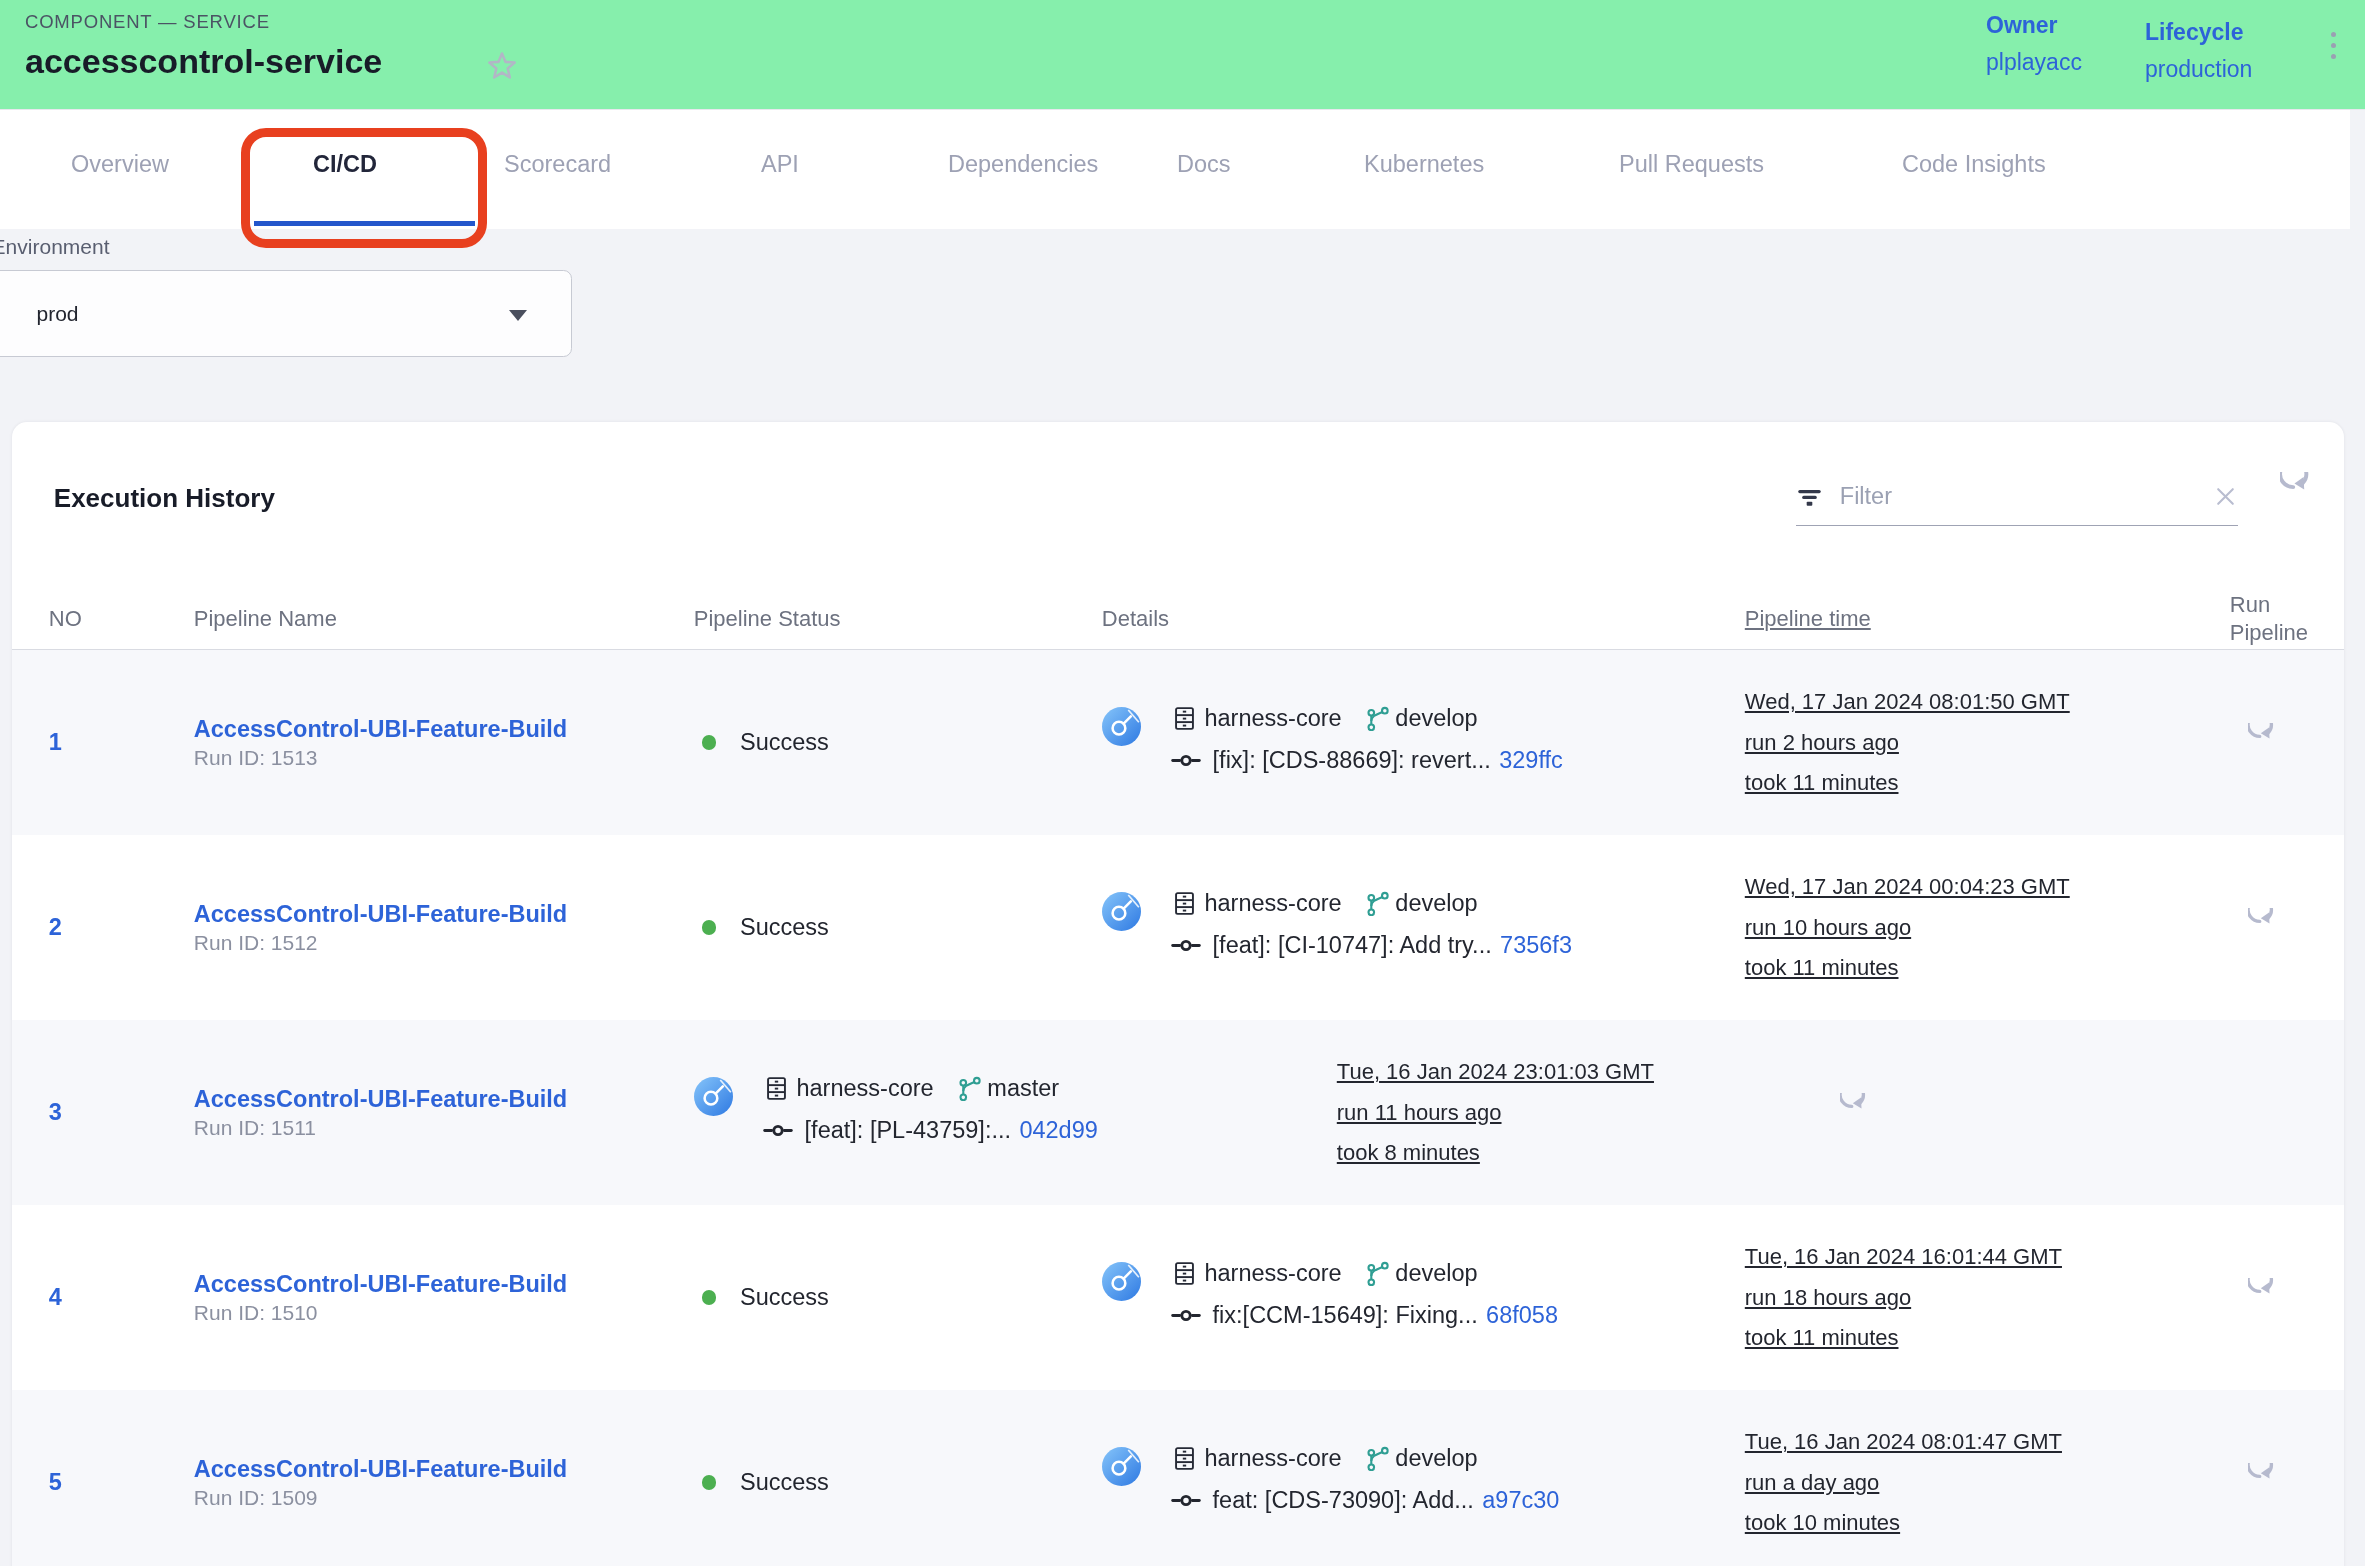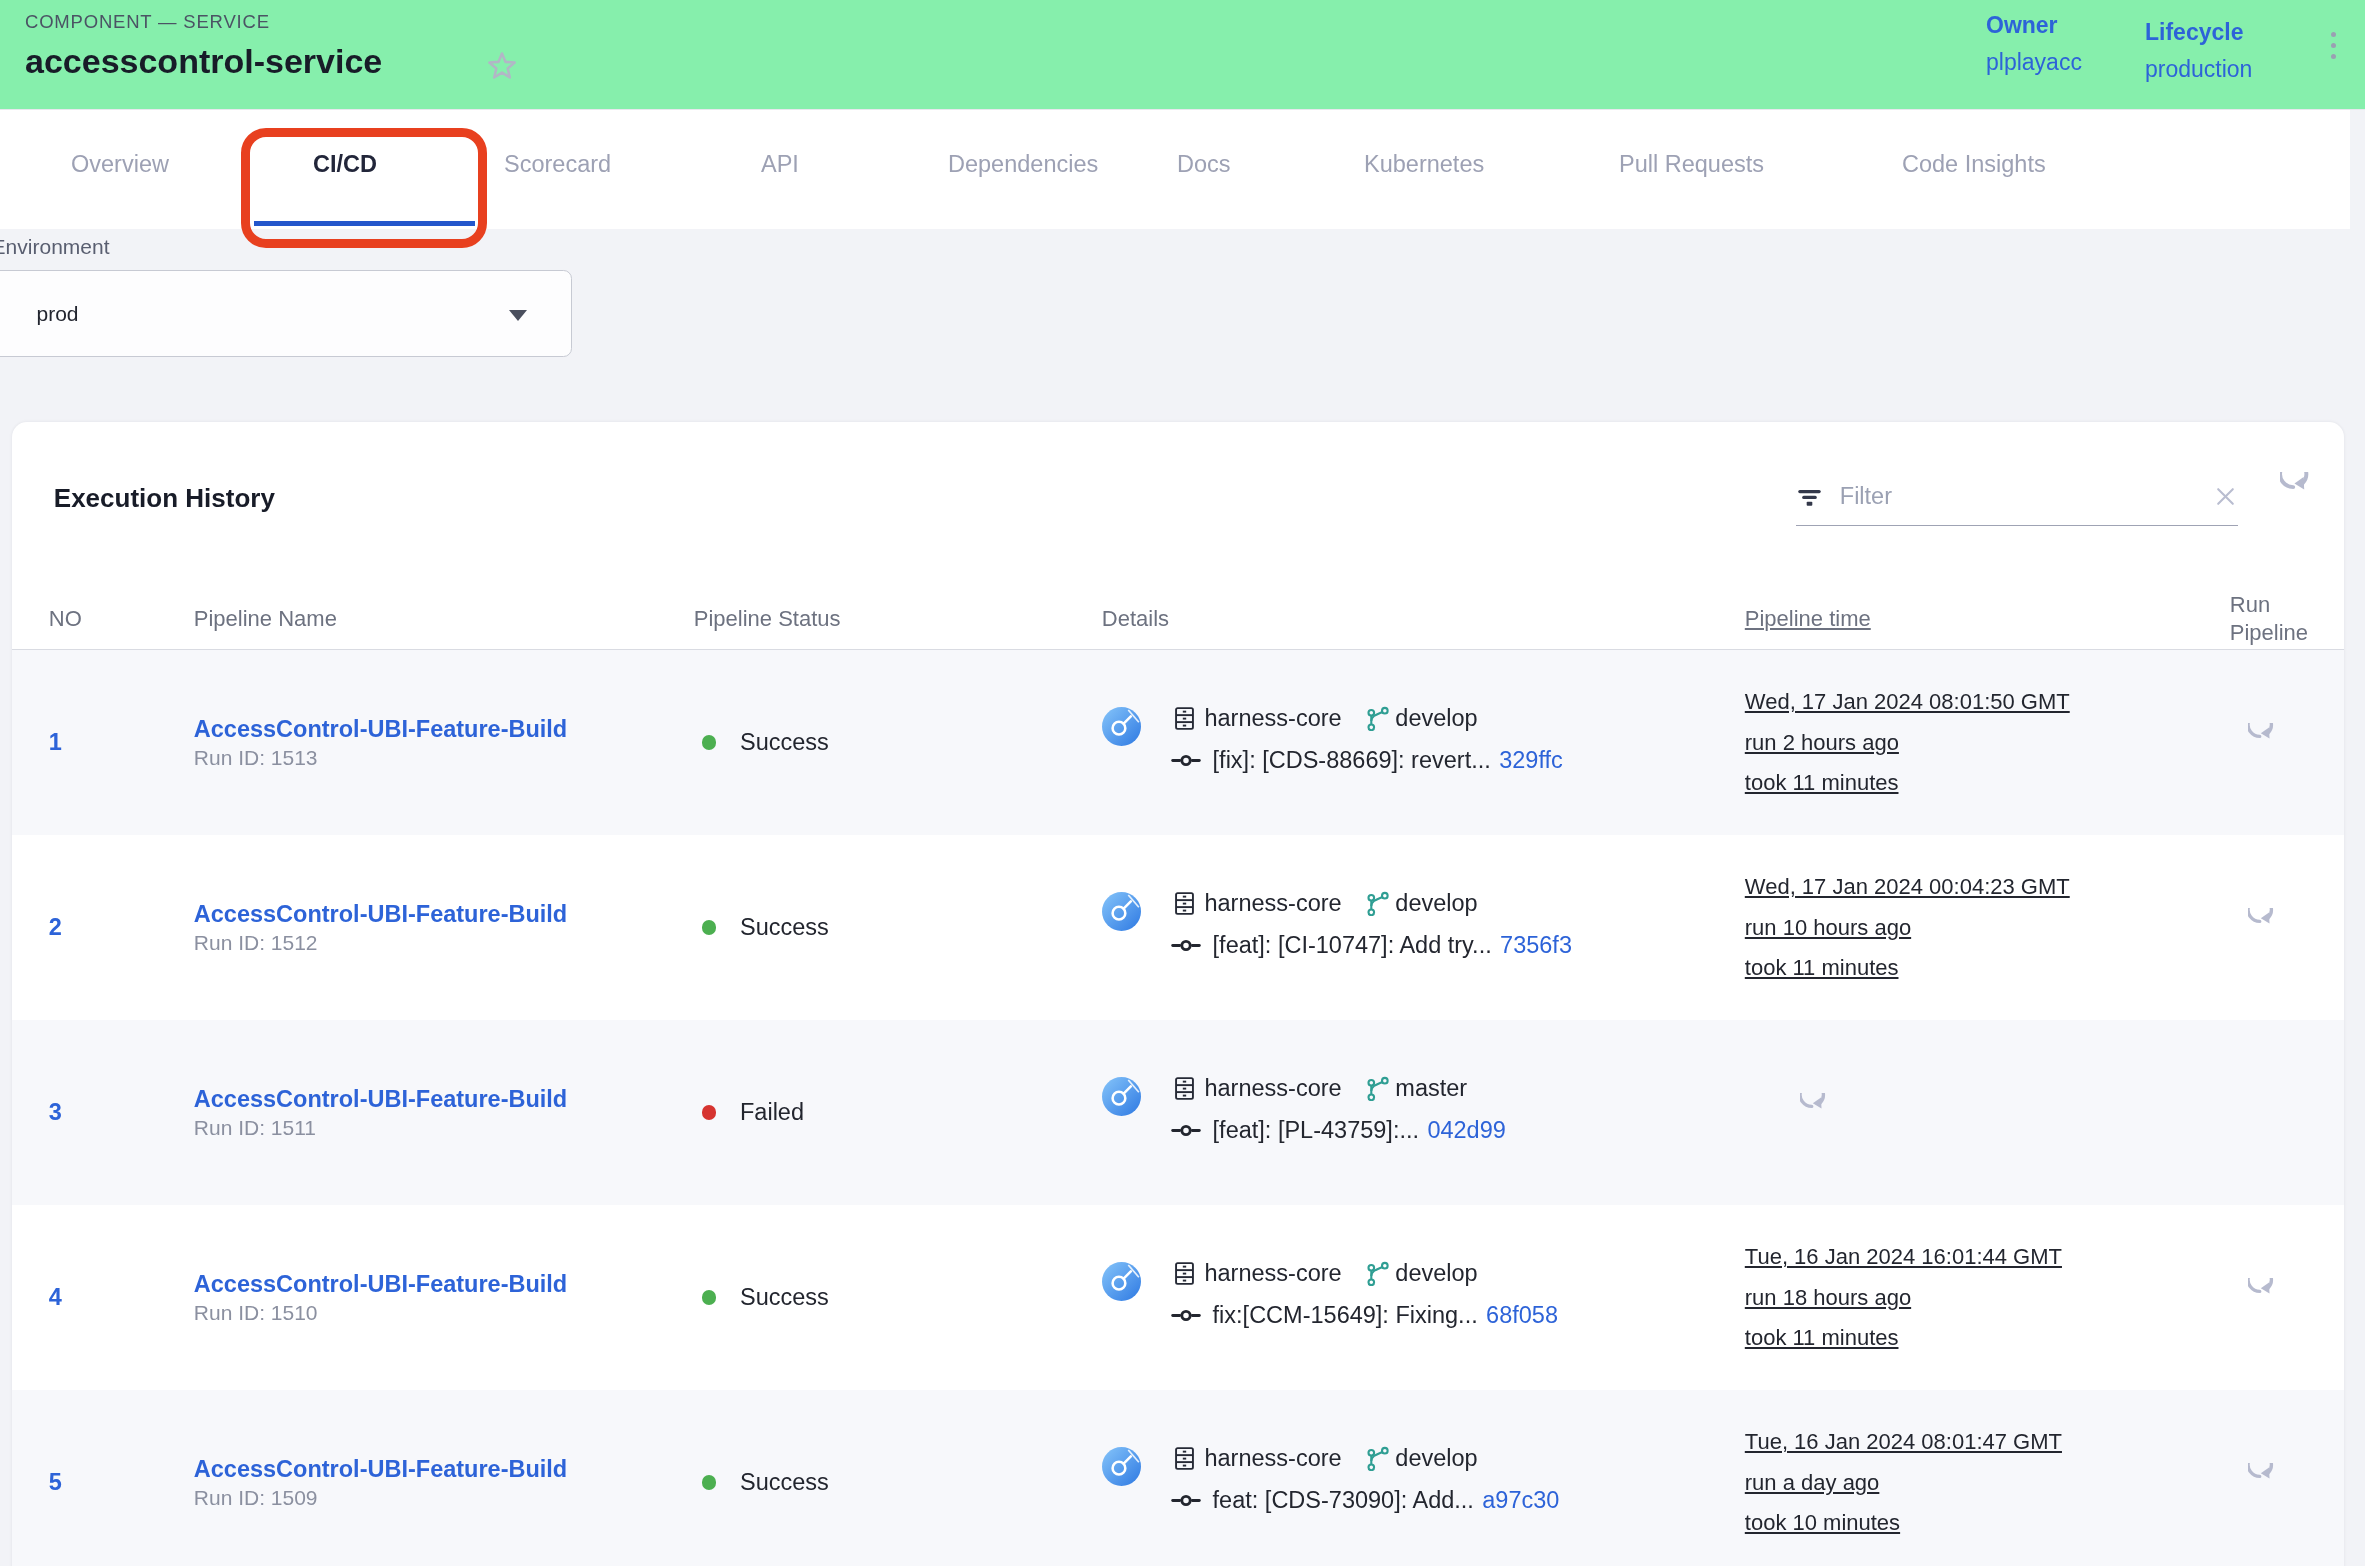--- a/index.html
+++ b/index.html
@@ -318,24 +318,20 @@
     </div>
   </div>
       <div class="trow stripe">
     <div class="cell c-no">
       <a>3</a>
     </div>
     <div class="cell c-name">
       <a class="p-name">AccessControl-UBI-Feature-Build</a>
       <div class="run-id">Run ID: 1511</div>
     </div>
-    <div class="cell c-status">
-      <span class="dot" style="background: rgb(214, 52, 48);"></span>
-      <span class="status-text">Failed</span>
-    </div>
     <div class="cell c-details">
       <span class="pipe-icon icon">
         <svg width="39" height="39" viewBox="0 0 46 46">
           <defs>
             <linearGradient id="pg" x1="0" y1="0" x2="1" y2="1">
               <stop offset="0" stop-color="#86c5fa"></stop>
                   <stop offset="1" stop-color="#2e79e2"></stop>
             </linearGradient>
           </defs>
           <circle cx="23" cy="23" r="23" fill="url(#pg)"></circle>
@@ -374,20 +370,25 @@
               <line x1="2" y1="10" x2="10.5" y2="10"></line>
               <circle cx="18" cy="10" r="5"></circle>
               <line x1="25.5" y1="10" x2="34" y2="10"></line>
             </svg>
           </span>
           <span>[feat]: [PL-43759]:...</span>
           <a class="commit-hash">042d99</a>
         </div>
       </div>
     </div>
+    <div class="cell c-time">
+      <div>Tue, 16 Jan 2024 23:01:03 GMT</div>
+      <div>run 11 hours ago</div>
+      <div>took 8 minutes</div>
+    </div>
     <div class="cell c-run">
       <span class="row-run icon">
         <svg width="40" height="40" viewBox="0 0 24 24">
           <path d="M7.05 8.05 A 7 7 0 1 1 12 6" fill="none" stroke="#b6bace" stroke-width="2" stroke-linecap="round"></path>
           <path d="M12.6 2.7 L7.7 6.1 L12.9 9.3 Z" fill="#b6bace"></path>
         </svg>
       </span>
     </div>
   </div>
       <div class="trow">

